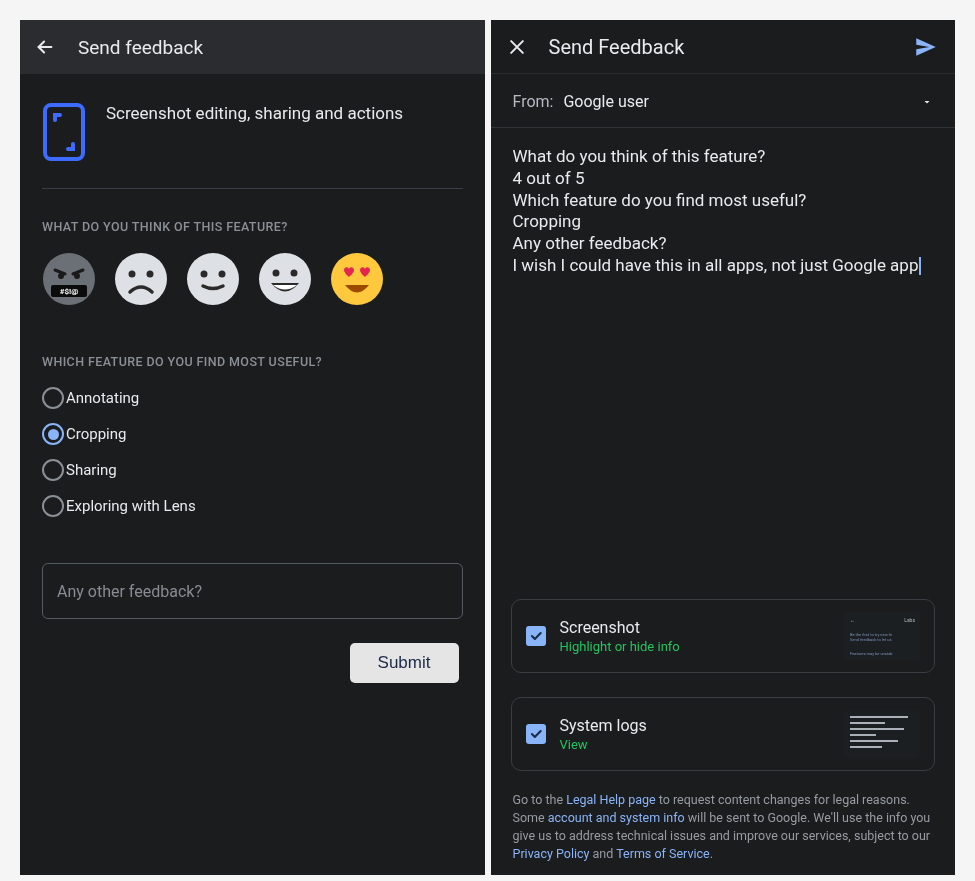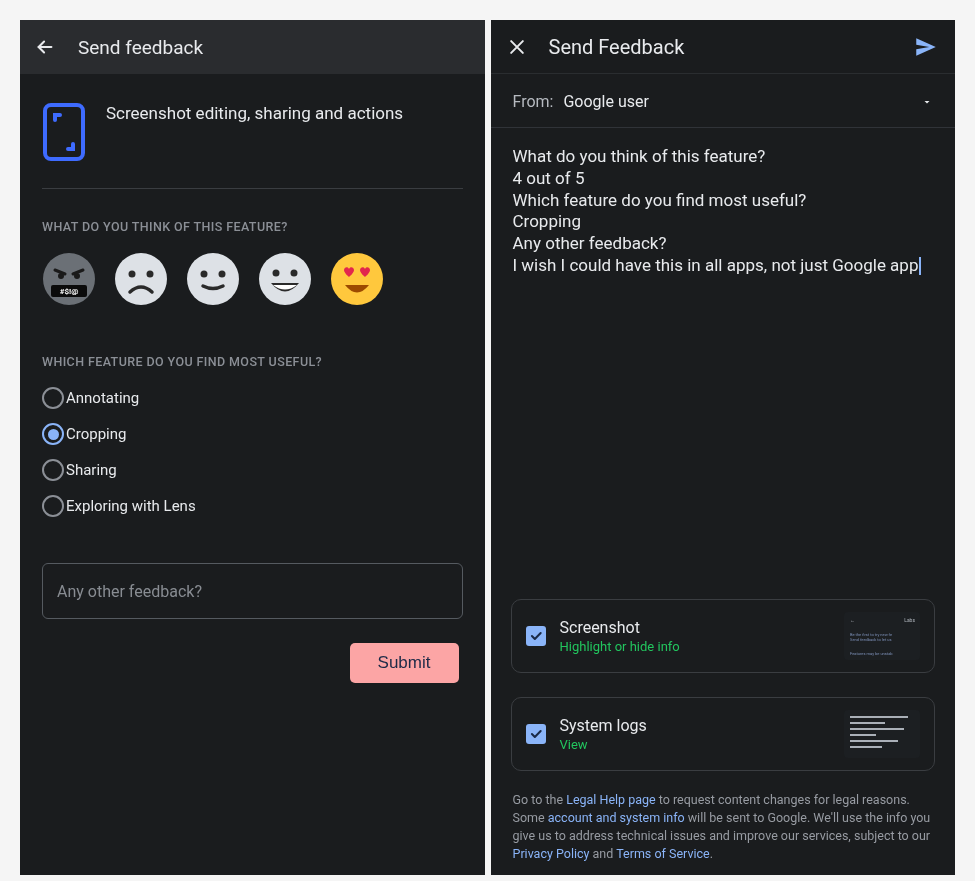--- a/index.html
+++ b/index.html
@@ -52,21 +52,21 @@
     height: 56px;
     display: flex;
     align-items: center;
     padding: 0 14px;
     color: #888c92;
     font-size: 16px;
     margin-bottom: 24px;
   }
   .submit-row { display: flex; justify-content: flex-end; padding-right: 4px; }
   .submit-btn {
-    background: #fca5a5;
+    background: #e5e5e5;
     color: #1d2a47;
     font-size: 17px;
     border: none;
     border-radius: 5px;
     padding: 10px 28px;
     cursor: pointer;
     font-weight: 500;
     text-align: right;
   }
   

